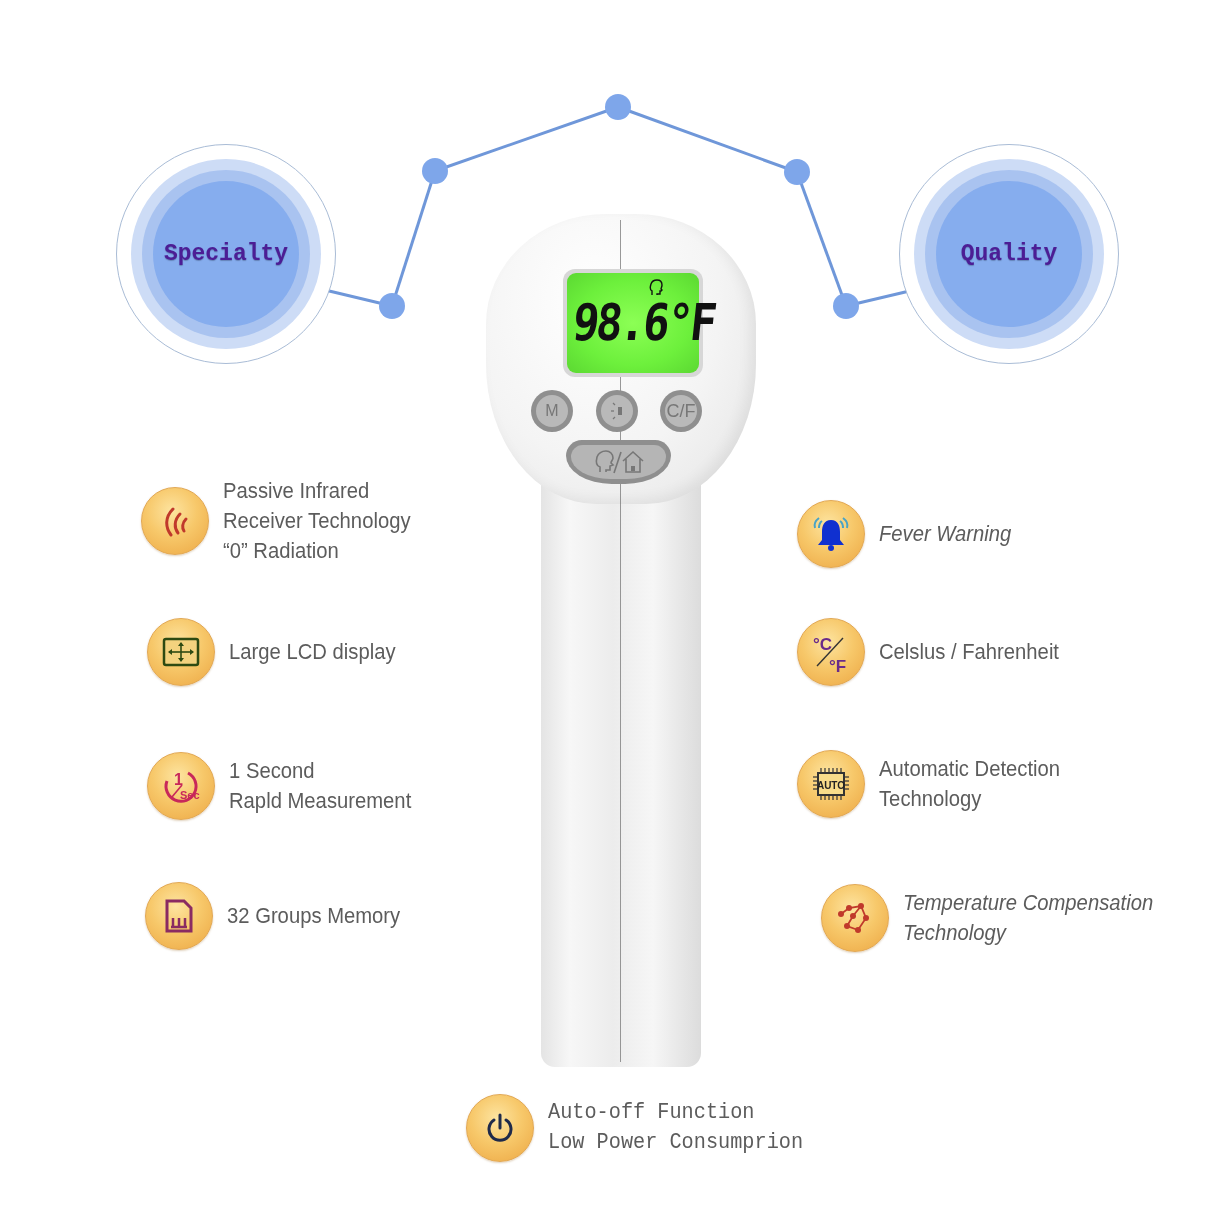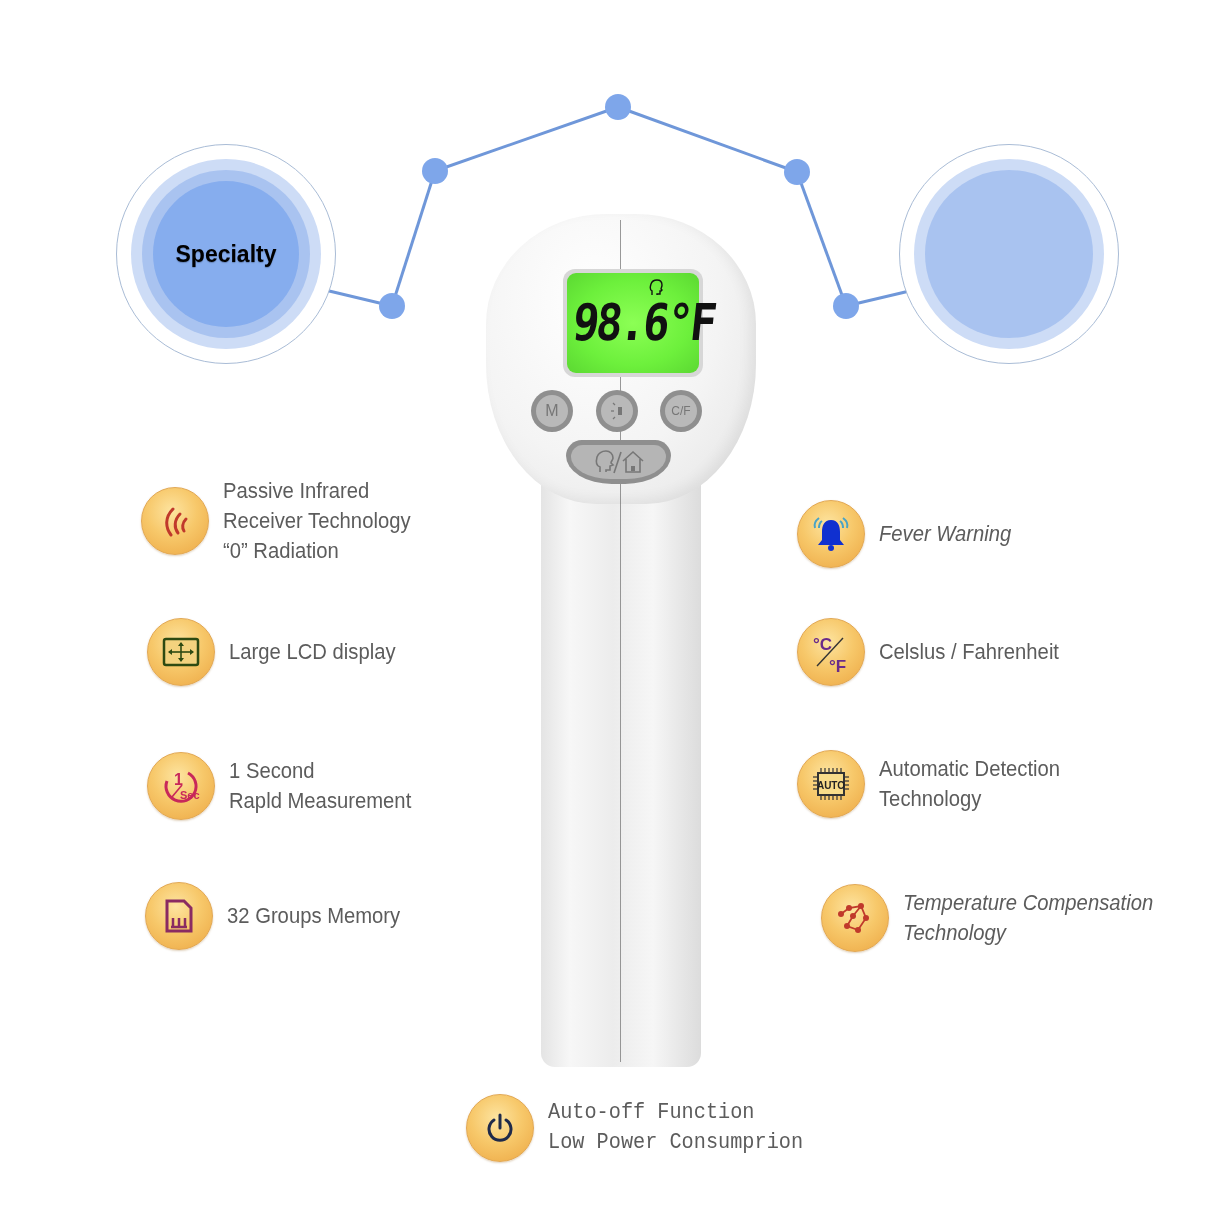--- a/index.html
+++ b/index.html
@@ -7,21 +7,21 @@
   body { position: relative; font-family: "Liberation Sans", sans-serif; }
 
   .network-svg { position: absolute; left: 0; top: 0; width: 1232px; height: 1232px; }
 
   .badge { position: absolute; width: 220px; height: 220px; border-radius: 50%;
     border: 1px solid #a9bcd6; background: #fff; }
   .badge .ring1 { position: absolute; left: 14px; top: 14px; width: 190px; height: 190px; border-radius: 50%; background: #cddcf6; }
   .badge .ring2 { position: absolute; left: 25px; top: 25px; width: 168px; height: 168px; border-radius: 50%; background: #a9c3f0; }
   .badge .core { position: absolute; left: 36px; top: 36px; width: 146px; height: 146px; border-radius: 50%; background: #86adee;
      display: flex; align-items: center; justify-content: center; }
-  .badge .label { color: #000000; font-weight: bold; font-size: 23px; text-shadow: 0 1px 1px rgba(60,80,120,0.45); }
+  .badge .label { color: #4c1d95; font-weight: bold; font-size: 23px; text-shadow: 0 1px 1px rgba(60,80,120,0.45); font-family: Liberation Mono, monospace; }
 
   
   .thermo { position: absolute; left: 486px; top: 214px; width: 270px; height: 850px; }
   .head { position: absolute; left: 0; top: 0; width: 270px; height: 290px;
     background: radial-gradient(ellipse at 40% 30%, #ffffff 0%, #f4f4f4 55%, #e3e3e3 100%);
     border-radius: 120px 120px 110px 110px / 110px 110px 140px 140px;
     box-shadow: inset -6px -4px 14px rgba(0,0,0,0.06); }
   .handle { position: absolute; left: 55px; top: 265px; width: 160px; height: 588px;
     background: linear-gradient(90deg, #e4e4e4 0%, #f7f7f7 18%, #ececec 45%, #f6f6f6 70%, #dcdcdc 100%);
     border-radius: 6px 6px 14px 14px; }
@@ -76,20 +76,23 @@
 <div class="badge" style="left:116px; top:144px;">
   <div class="ring1"></div>
     <div class="ring2"></div>
   <div class="core">
       <span class="label">Specialty</span>
     </div>
 </div>
 <div class="badge" style="left:899px; top:144px;">
   <div class="ring1"></div>
     <div class="ring2"></div>
+  <div class="core">
+      <span class="label">Quality</span>
+    </div>
 </div>
 
 <div class="thermo">
   <div class="handle"></div>
   <div class="head"></div>
   <div class="seam"></div>
   <div class="lcd-frame"></div>
   <div class="lcd">
     <svg class="head-icon" viewBox="0 0 14 18">
       <path d="M3 16 L3 12 C1 11 1 8 2 5 C3 2 6 1 8 1 C11 1 13 3 13 6 C13 8 12 9 12 10 L13 11 L12 12 L11 12 L11 15 L8 15 L8 16" fill="none" stroke="#111" stroke-width="1.4"></path>
@@ -109,21 +112,21 @@
         <g stroke="#777" stroke-width="1.3">
             <line x1="7" y1="3" x2="5" y2="1"></line>
             <line x1="6" y1="9" x2="3" y2="9"></line>
             <line x1="7" y1="15" x2="5" y2="17"></line>
           </g>
       </svg>
     </div>
   </div>
   <div class="btn-round" style="left:174px; top:176px;">
     <div class="inner">
-        <span style="font-size:12px;">C/F</span>
+        <span style="font-size:18px;">C/F</span>
       </div>
   </div>
   <div class="btn-mode">
     <div class="inner">
       <svg width="54" height="26" viewBox="0 0 54 26">
         <path d="M8 23 L8 18 C4 17 4 12 5 8 C7 3 11 2 14 2 C18 2 21 5 21 9 C21 11 19 12 19 14 L21 16 L18 17 L18 21 L14 21 L14 23" fill="none" stroke="#777" stroke-width="1.6"></path>
         <line x1="22" y1="24" x2="29" y2="3" stroke="#777" stroke-width="1.6"></line>
         <path d="M31 12 L41 3 L51 12 M34 10 L34 23 L48 23 L48 10" fill="none" stroke="#777" stroke-width="1.6"></path>
         <rect x="39" y="17" width="4" height="5" fill="#777"></rect>
       </svg>

